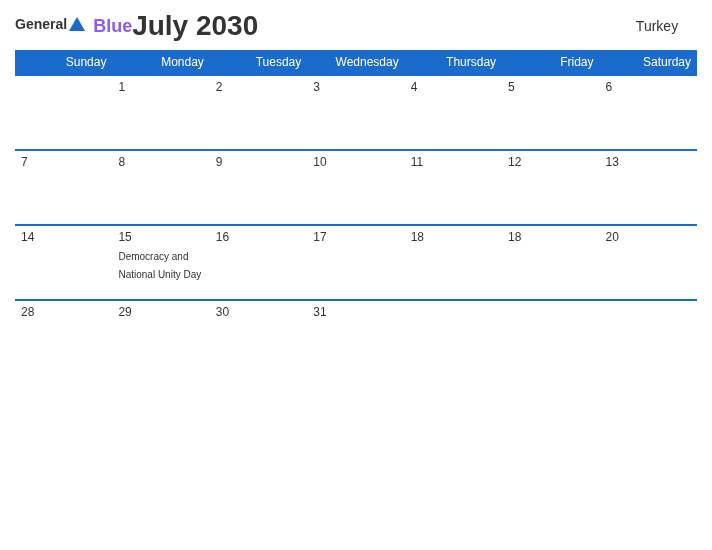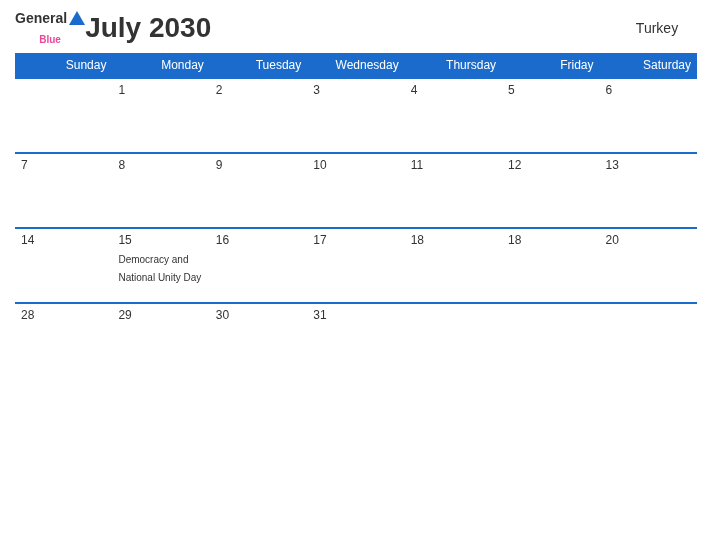--- a/index.html
+++ b/index.html
@@ -21,23 +21,23 @@
       align-items: center;
       justify-content: space-between;
       margin-bottom: 8px;
     }
     .logo-text-general {
       font-size: 14px;
       font-weight: bold;
       color: #333;
     }
     .logo-text-blue {
-      font-size: 10px;
+      font-size: 18px;
       font-weight: bold;
-      color: #ec4899;
+      color: #8b5cf6;
     }
     .logo-triangle {
       width: 0;
       height: 0;
       border-left: 8px solid transparent;
       border-right: 8px solid transparent;
       border-bottom: 14px solid #1a6bcc;
       margin-left: 2px;
     }
     .calendar-title {
@@ -86,22 +86,22 @@
     .event-label {
       font-size: 10px;
       color: #333;
       line-height: 1.3;
     }
     .empty-cell {
       background: #f5f5f5;
     }
     .logo-wrapper {
       display: flex;
-      flex-direction: column;
-      align-items: center;
+      flex-direction: row;
+      align-items: flex-start;
       gap: 8px;
     }
     .logo-top {
       display: flex;
       align-items: center;
     }
   </style>
 </head>
 <body>
 

